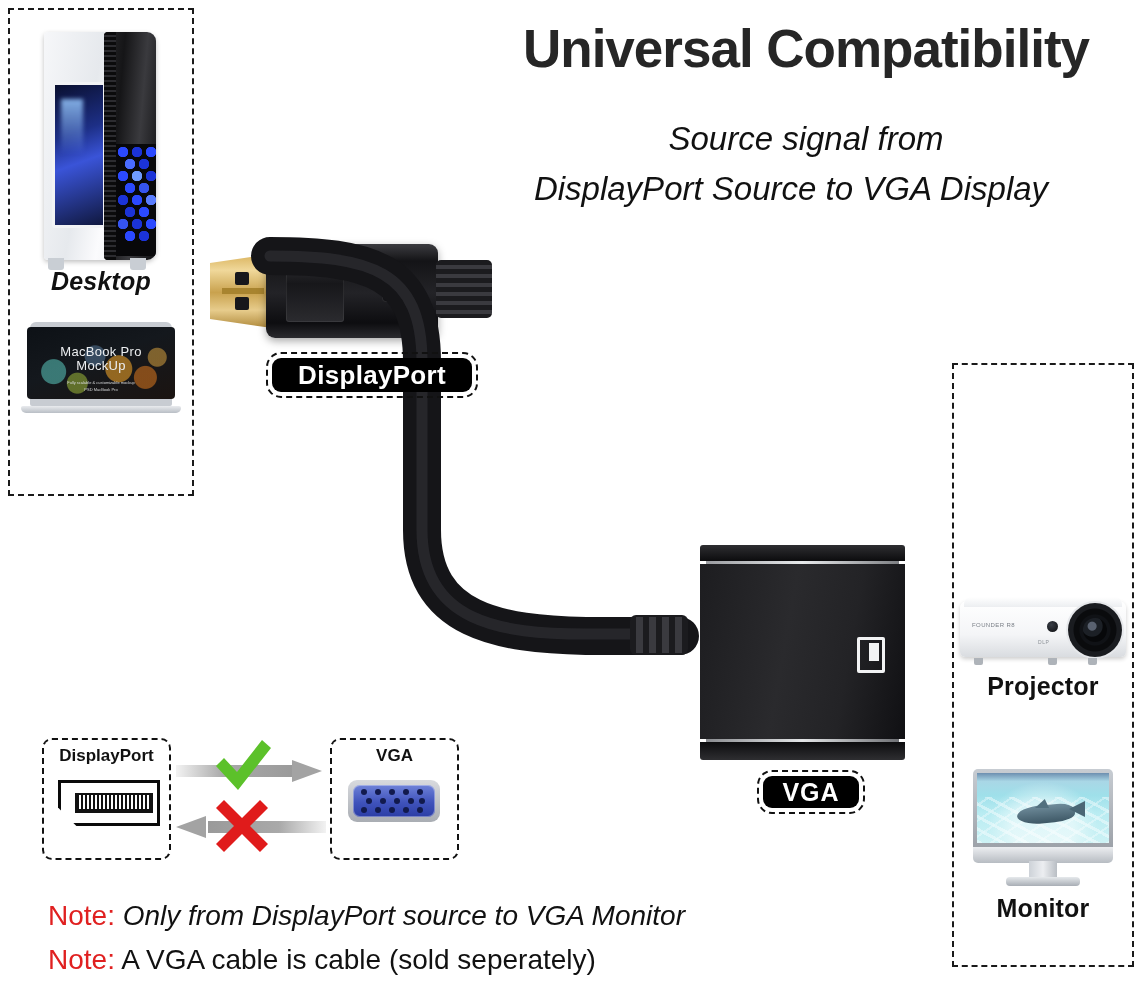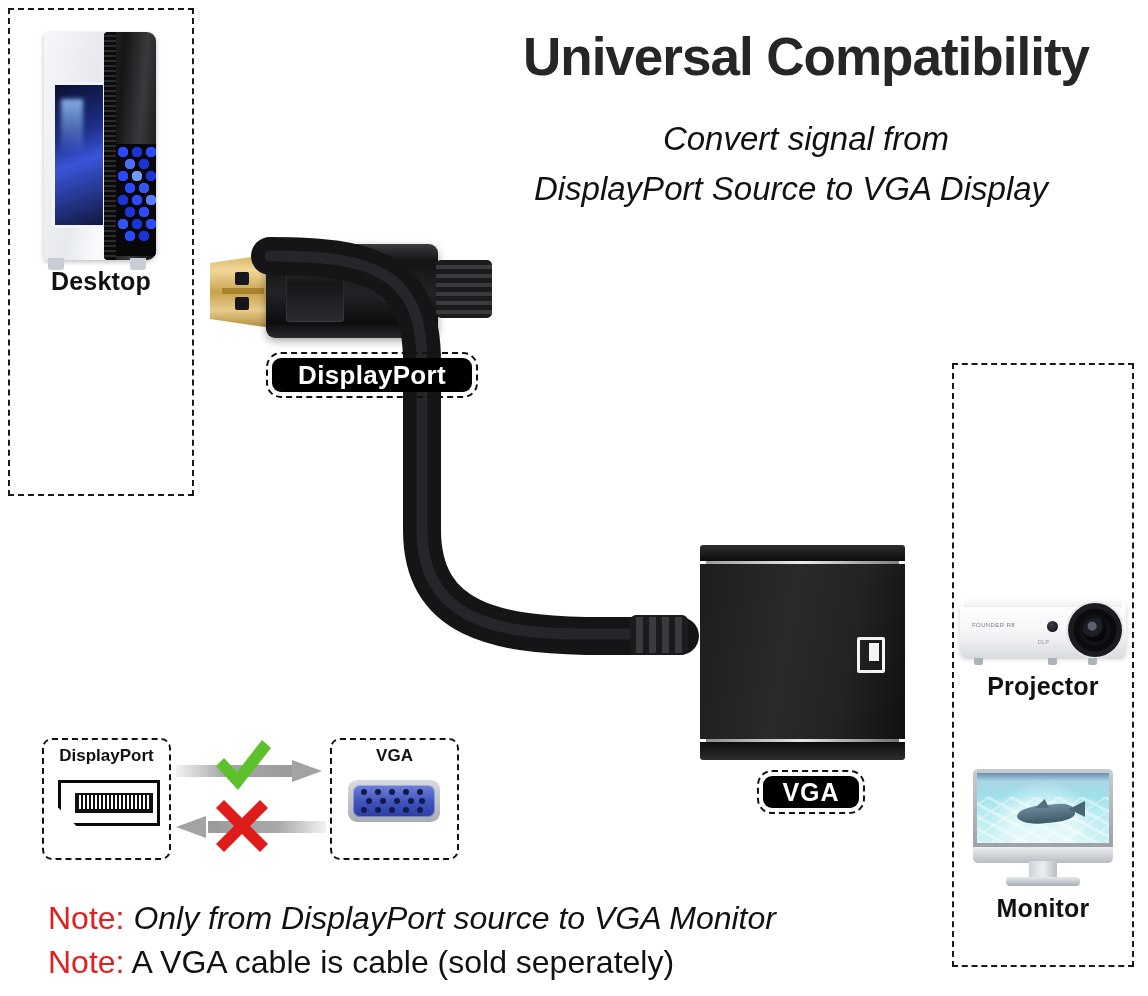--- a/index.html
+++ b/index.html
@@ -6,21 +6,21 @@
   body{width:1148px;height:996px;position:relative;overflow:hidden;
        font-family:"Liberation Sans","DejaVu Sans",sans-serif;color:#1a1a1a;}
   .abs{position:absolute;}
 
   
   .panel{position:absolute;border:2px dashed #1a1a1a;background:#fff;}
   #left-panel{left:8px;top:8px;width:182px;height:484px;}
   #right-panel{left:952px;top:363px;width:178px;height:600px;}
 
   
-  #title{left:470px;top:26px;width:672px;text-align:center;
+  #title{left:470px;top:18px;width:672px;text-align:center;
          font-size:53px;font-weight:bold;letter-spacing:-1px;color:#262626;
          font-family:"Liberation Sans","DejaVu Sans",sans-serif;}
   #sub1{left:470px;top:120px;width:672px;text-align:center;
         font-size:33px;font-style:italic;color:#111;}
   #sub2{left:440px;top:170px;width:702px;text-align:center;
         font-size:33px;font-style:italic;color:#111;}
 
   
   .cell{position:absolute;width:100%;text-align:center;}
   .cell-label{font-size:25px;font-weight:bold;color:#111;margin-top:3px;
@@ -237,51 +237,61 @@
   #arrow-right .head{left:116px;border-left:30px solid #a3a3a3;}
   #arrow-left{left:134px;top:78px;width:150px;}
   #arrow-left .shaft{right:0;width:118px;
      background:linear-gradient(270deg,rgba(170,170,170,.15),#a9a9a9 40%,#9a9a9a);}
   #arrow-left .head{left:0;border-right:30px solid #a3a3a3;}
 
   #check{position:absolute;left:170px;top:0;width:62px;height:56px;}
   #xmark{position:absolute;left:172px;top:60px;width:56px;height:56px;}
 
   
-  .note{position:absolute;font-size:32px;white-space:nowrap;}
+  .note{position:absolute;font-size:28px;white-space:nowrap;}
   .note .k{color:#e02020;font-style:normal;}
   #note1{left:48px;top:900px;}
   #note1 .v{color:#111;font-style:italic;}
   #note2{left:48px;top:944px;}
   #note2 .v{color:#111;font-style:normal;}
 </style>
 </head>
 <body>
 
 <div class="abs" id="title">Universal Compatibility</div>
-<div class="abs" id="sub1">Convert signal from</div>
+<div class="abs" id="sub1">Source signal from</div>
 <div class="abs" id="sub2">DisplayPort Source to VGA Display</div>
 
 <div class="panel" id="left-panel">
 
-  <div class="cell" style="top:14px;">
+  <div class="cell" style="top:14px;font-style:italic;">
     <div class="art" id="tower">
       <div class="body"></div>
       <div class="sidewin"></div>
       <div class="front">
         <div class="vent"></div>
         <div class="hex"></div>
       </div>
       <div class="foot" style="left:22px;"></div>
       <div class="foot" style="left:104px;"></div>
     </div>
     <div class="cell-label">Desktop</div>
   </div>
 
   <div class="cell" style="top:312px;">
+    <div class="art" id="laptop">
+      <div class="lid"></div>
+      <div class="scr">
+        <div class="t1">MacBook Pro</div>
+        <div class="t2">MockUp</div>
+        <div class="t3">Fully scalable &amp; customizable mockup</div>
+        <div class="t4">PSD MacBook Pro</div>
+      </div>
+      <div class="base"></div>
+    </div>
   </div>
 
 </div>
 
 <div class="panel" id="right-panel">
 
 
   <div class="cell" style="top:404px;">
     <div class="art" id="mon">
       <div class="bez"></div>

